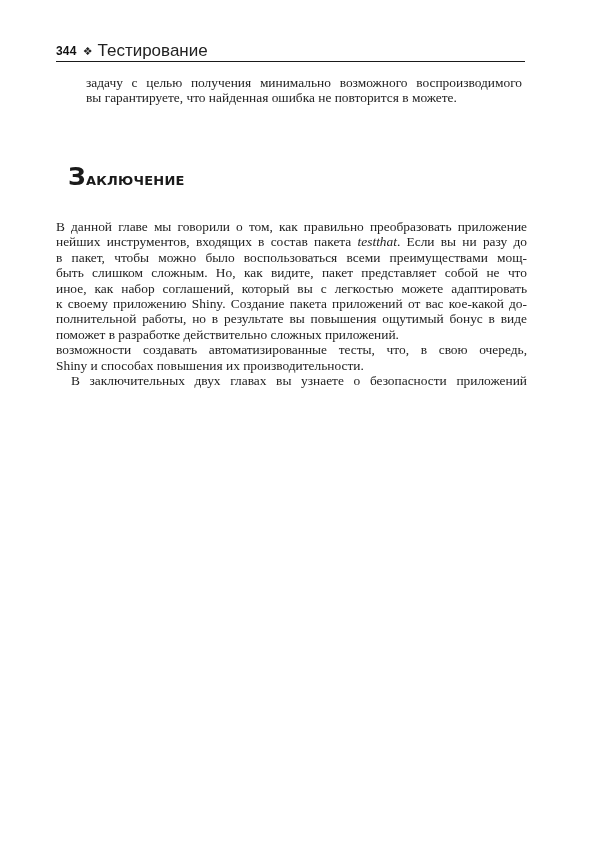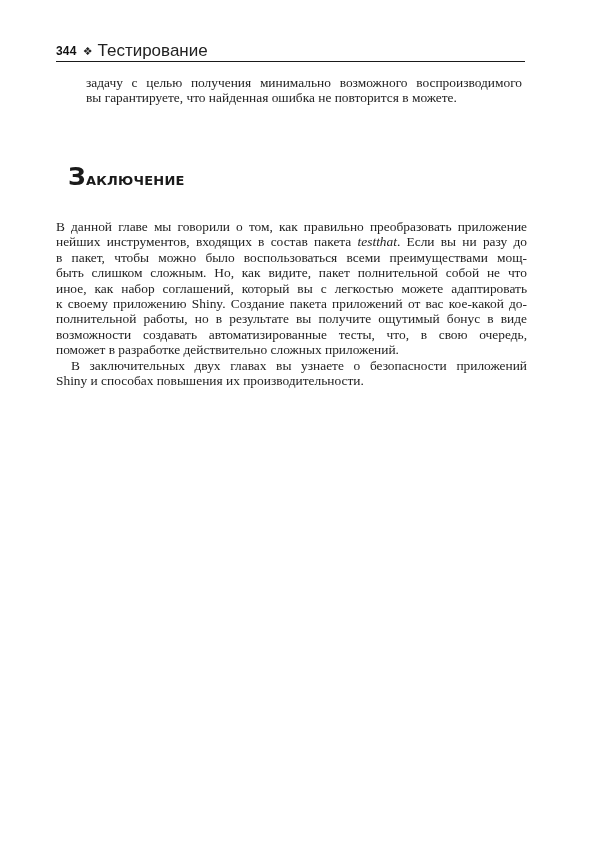--- a/index.html
+++ b/index.html
@@ -112,26 +112,26 @@
     <span class="line last">вы гарантируете, что найденная ошибка не повторится в можете.</span>
   </div>
 
   <h2 class="section-heading"><span class="first-cap">З</span><span>аключение</span></h2>
 
   <div class="body-text conclusion-body">
     <p>
       <span class="line">В данной главе мы говорили о том, как правильно преобразовать приложение</span>
       <span class="line"><span>нейших инструментов, входящих в состав пакета </span><em>testthat</em><span>. Если вы ни разу до</span></span>
       <span class="line">в пакет, чтобы можно было воспользоваться всеми преимуществами мощ-</span>
-      <span class="line">быть слишком сложным. Но, как видите, пакет полнительной собой не что</span>
+      <span class="line">быть слишком сложным. Но, как видите, пакет представляет собой не что</span>
       <span class="line">иное, как набор соглашений, который вы с легкостью можете адаптировать</span>
       <span class="line">к своему приложению Shiny. Создание пакета приложений от вас кое-какой до-</span>
-      <span class="line">полнительной работы, но в результате вы получите ощутимый бонус в виде</span>
+      <span class="line">полнительной работы, но в результате вы повышения ощутимый бонус в виде</span>
+      <span class="line last">поможет в разработке действительно сложных приложений.</span>
       <span class="line">возможности создавать автоматизированные тесты, что, в свою очередь,</span>
-      <span class="line last">поможет в разработке действительно сложных приложений.</span>
     </p>
     <p class="indent">
+      <span class="line last" style="text-indent:0">Shiny и способах повышения их производительности.</span>
       <span class="line">В заключительных двух главах вы узнаете о безопасности приложений</span>
-      <span class="line last" style="text-indent:0">Shiny и способах повышения их производительности.</span>
     </p>
   </div>
 
 </div>
 
 </body></html>

